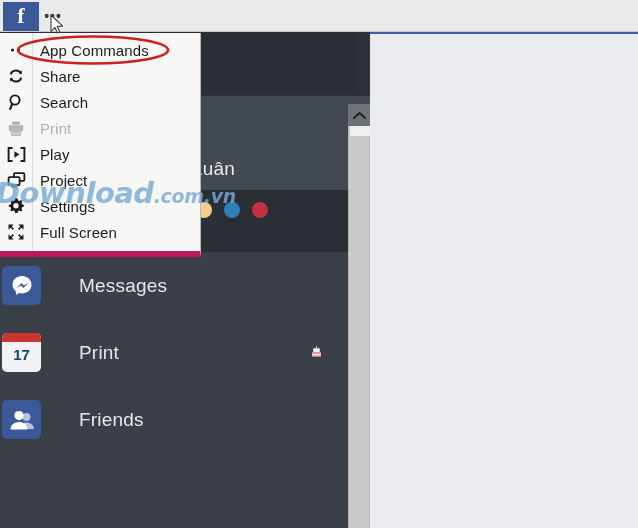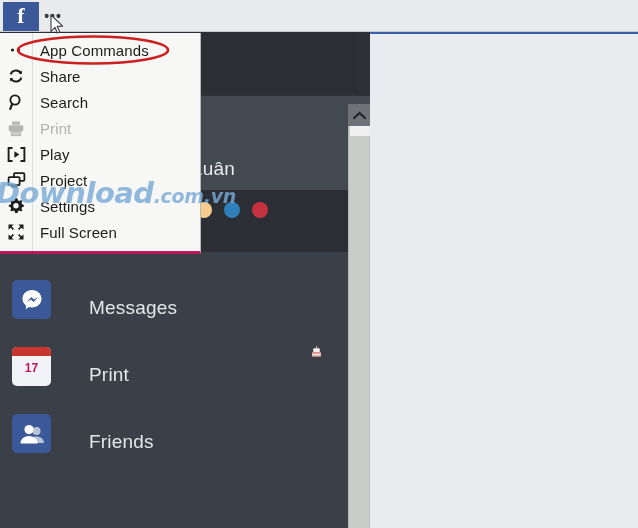--- a/index.html
+++ b/index.html
@@ -141,22 +141,22 @@
   
   .nav-list {
     position: absolute;
     left: 0; top: 220px;
     width: 352px;
   }
   .nav-item {
     position: relative;
     height: 67px;
     display: flex;
-    align-items: flex-end;
-    padding-left: 12px;
+    align-items: center;
+    padding-left: 2px;
     box-sizing: border-box;
   }
   .nav-icon {
     width: 39px; height: 39px;
     border-radius: 5px;
     flex: 0 0 auto;
     position: relative;
     overflow: hidden;
     display: flex;
     align-items: center;
@@ -183,21 +183,21 @@
   .ico-friends { background: #3b5998; }
 
   .cal-top {
     position: absolute; left: 0; top: 0;
     width: 100%; height: 9px; background: #c9342c;
   }
   .cal-num {
     position: absolute; left: 0; top: 9px;
     width: 100%; height: 24px;
     display: flex; align-items: center; justify-content: center;
-    color: #be185d; font-size: 12px; font-weight: bold;
+    color: #0c4a6e; font-size: 15px; font-weight: bold;
     font-family: "Liberation Sans", sans-serif;
   }
 
   
   .scrollbar {
     position: absolute;
     left: 348px; top: 104px;
     width: 22px; height: 424px;
     background: #cfd1cf;
     z-index: 12;
@@ -235,21 +235,21 @@
     box-sizing: border-box;
   }
 
   
   .ctx-menu {
     position: absolute;
     left: 0; top: 33px;
     width: 201px;
     background: #f7f7f5;
     border-right: 1px solid #b9b9b7;
-    border-bottom: 3px solid #be185d;
+    border-bottom: 6px solid #be185d;
     z-index: 60;
     padding: 4px 12px 6px 0;
     box-sizing: border-box;
   }
   .ctx-divider {
     position: absolute;
     left: 32px; top: 0; bottom: 0;
     width: 1px;
     background: #dcdcda;
   }

